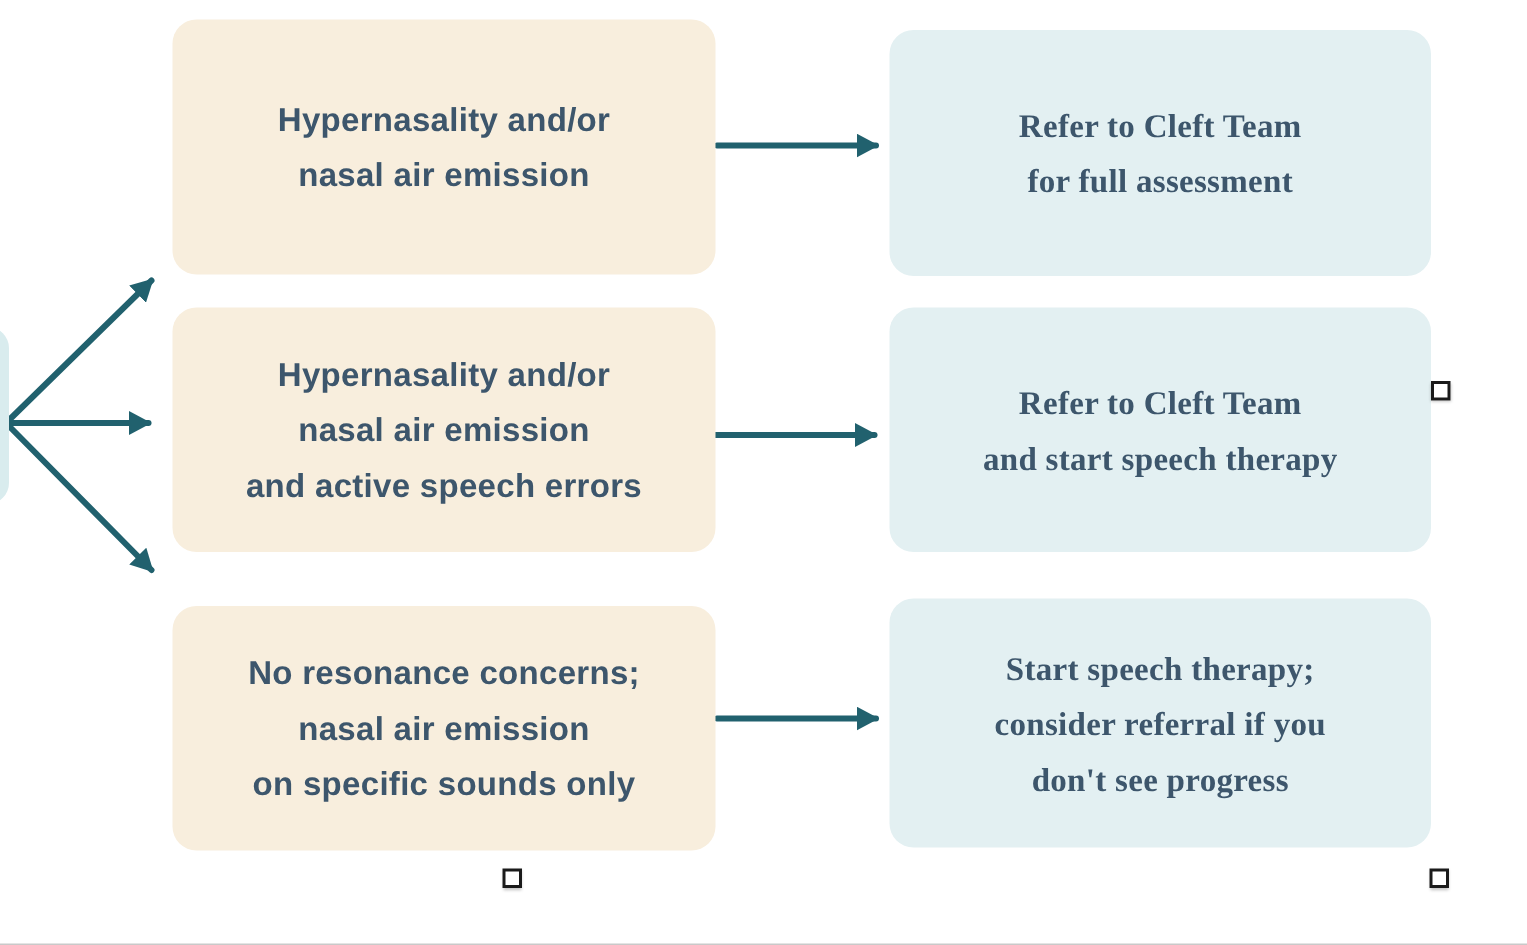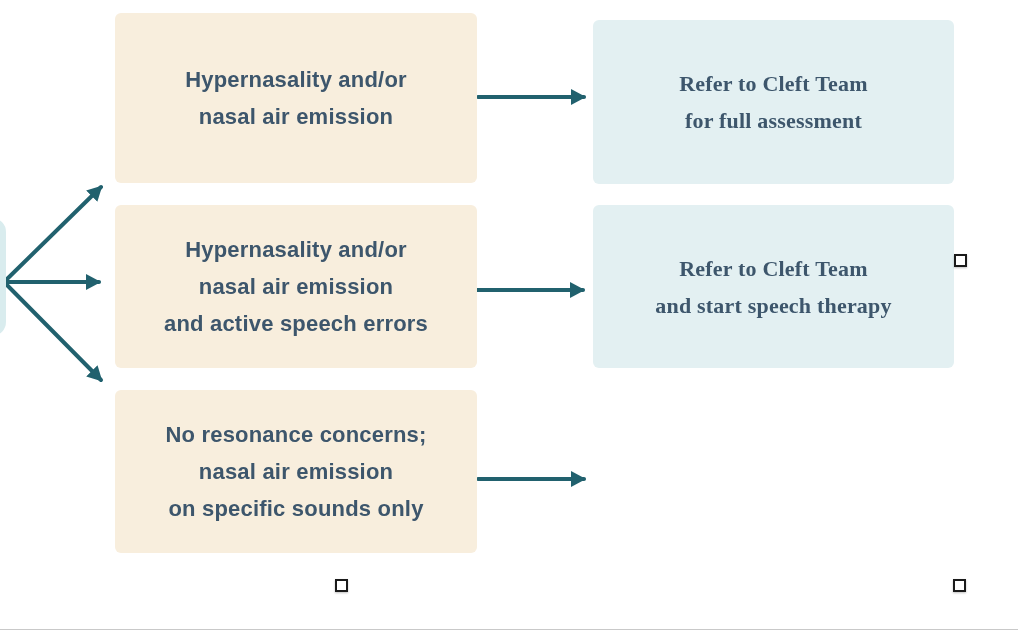--- a/index.html
+++ b/index.html
@@ -23,21 +23,21 @@
     stroke-linecap: round;
     fill: none;
   }
   .arrow-head { fill: var(--arrow-stroke, #21616e); }
   .box {
     position: absolute;
     display: flex;
     align-items: center;
     justify-content: center;
     text-align: center;
-    border-radius: 6px;
+    border-radius: 16px;
     color: var(--text-color, #3d566c);
     font-size: 22px;
     line-height: 37px;
     font-weight: 600;
     letter-spacing: 0.2px;
   }
   .box span { white-space: pre-line; }
   .cond { left: 115px; width: 362px; background: var(--condition-fill, #f8eedd); }
   .act  { left: 593px; width: 361px; background: var(--action-fill, #e3f0f2); font-family: Liberation Serif, serif; }
   .pbox {
@@ -87,34 +87,39 @@
 
   <div class="box cond" style="top:13px;  height:170px;">
     <span>Hypernasality and/or
 nasal air emission</span>
   </div>
   <div class="box cond" style="top:205px; height:163px;">
     <span>Hypernasality and/or
 nasal air emission
 and active speech errors</span>
   </div>
-  <div class="box cond" style="top:390px; height:163px;">
+  <div class="box cond" style="top:404px; height:163px;">
     <span>No resonance concerns;
 nasal air emission
 on specific sounds only</span>
   </div>
 
   <div class="box act" style="top:20px;  height:164px;">
     <span>Refer to Cleft Team
 for full assessment</span>
   </div>
   <div class="box act" style="top:205px; height:163px;">
     <span>Refer to Cleft Team
 and start speech therapy</span>
   </div>
+  <div class="box act" style="top:399px; height:166px;">
+    <span>Start speech therapy;
+consider referral if you
+don't see progress</span>
+  </div>
 
   <div class="handle" style="left:954px; top:254px;"></div>
   <div class="handle" style="left:335px; top:579px;"></div>
   <div class="handle" style="left:953px; top:579px;"></div>
 
   <div class="edge-line"></div>
 
 </div>
 
 </body></html>

